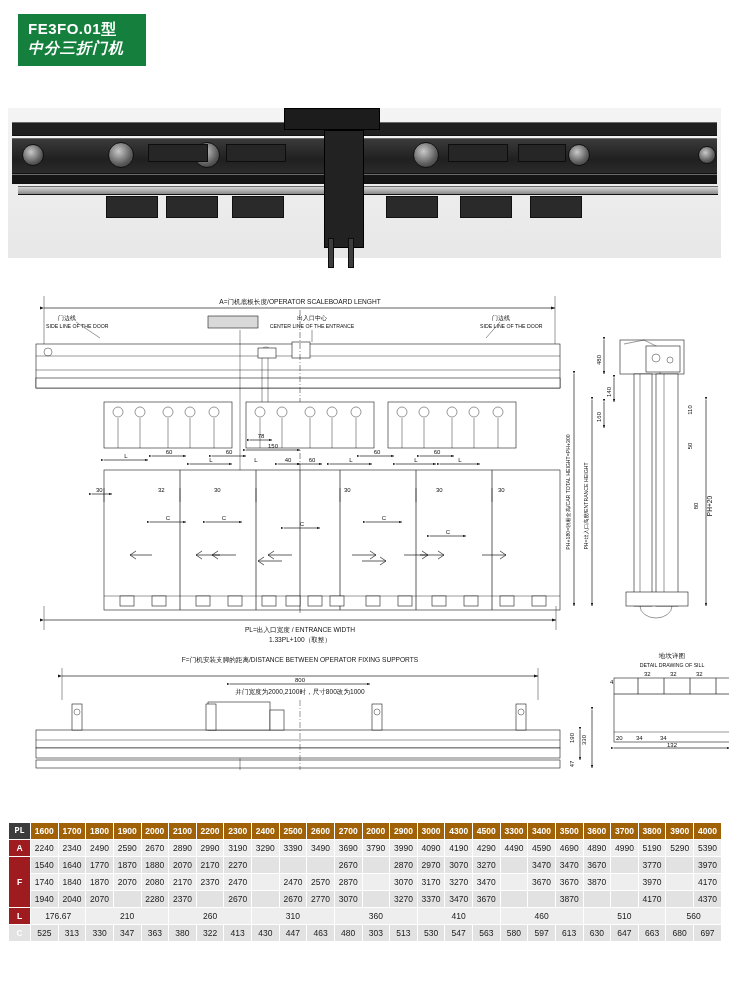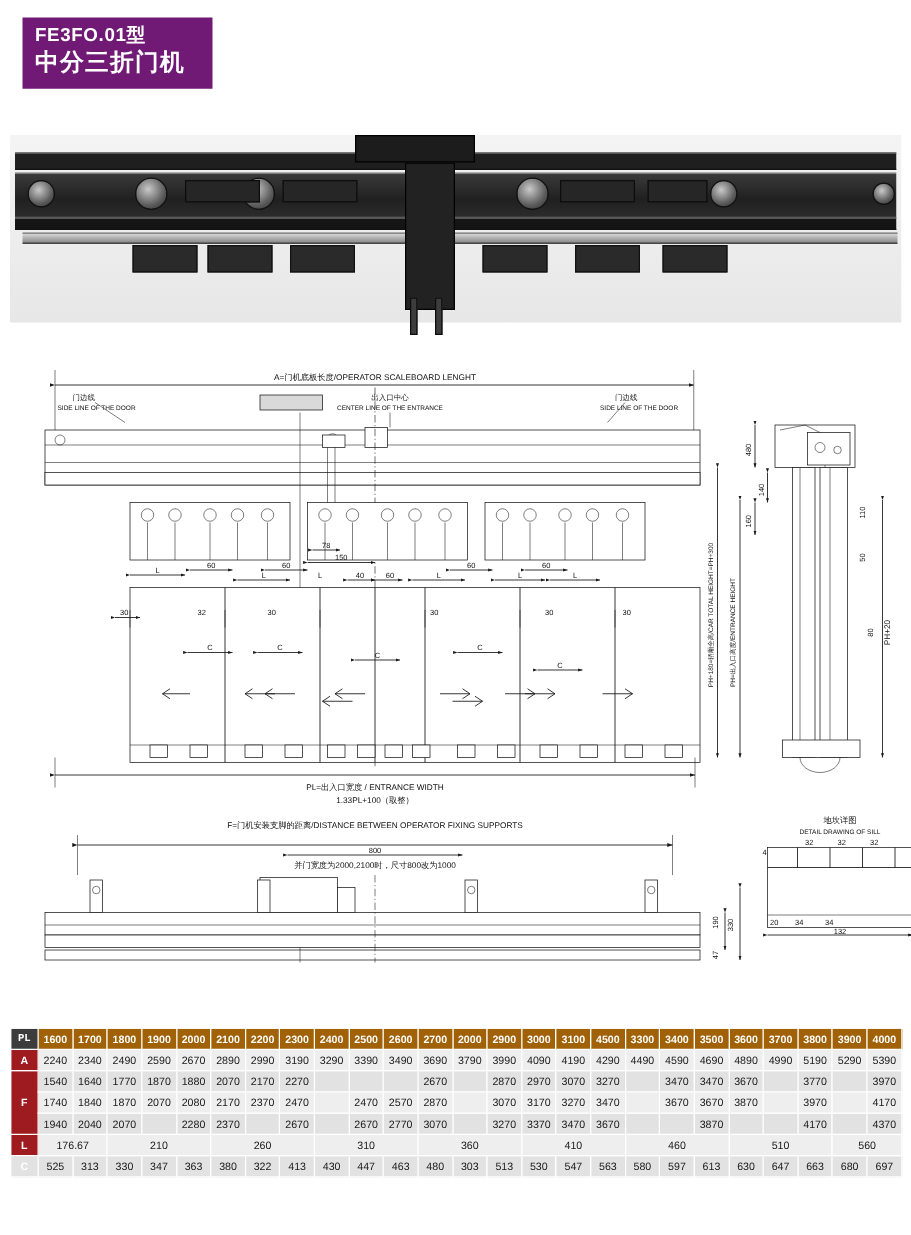--- a/index.html
+++ b/index.html
@@ -10,27 +10,27 @@
     font-family: "Liberation Sans", sans-serif;
     color: #111;
     position: relative;
     overflow: hidden;
   }
   .page { position:relative; width:729px; height:988px; }
 
   
   .title-badge {
     position:absolute; left:18px; top:14px;
-    background:#701a75;
+    background:#15803d;
     color:#fff;
     padding:6px 22px 8px 10px;
     line-height:1.25;
   }
   .title-badge .l1 { font-size:15px; font-weight:bold; letter-spacing:.5px; }
-  .title-badge .l2 { font-size:19px; font-weight:bold; letter-spacing:1px; }
+  .title-badge .l2 { font-size:15px; font-weight:bold; letter-spacing:1px;font-style:italic; }
 
   
   .photo {
     position:absolute; left:8px; top:108px; width:713px; height:150px;
     background:
       linear-gradient(180deg,#f4f4f4 0%, #e7e7e7 100%);
   }
   .rail {
     position:absolute; background:#2e2e2e;
     border-top:1px solid #6a6a6a; border-bottom:1px solid #111;
@@ -435,21 +435,21 @@
           <th>2100</th>
           <th>2200</th>
           <th>2300</th>
           <th>2400</th>
           <th>2500</th>
           <th>2600</th>
           <th>2700</th>
           <th>2000</th>
           <th>2900</th>
           <th>3000</th>
-          <th>3100</th>
+          <th>4300</th>
           <th>4500</th>
           <th>3300</th>
           <th>3400</th>
           <th>3500</th>
           <th>3600</th>
           <th>3700</th>
           <th>3800</th>
           <th>3900</th>
           <th>4000</th>
         </tr>

